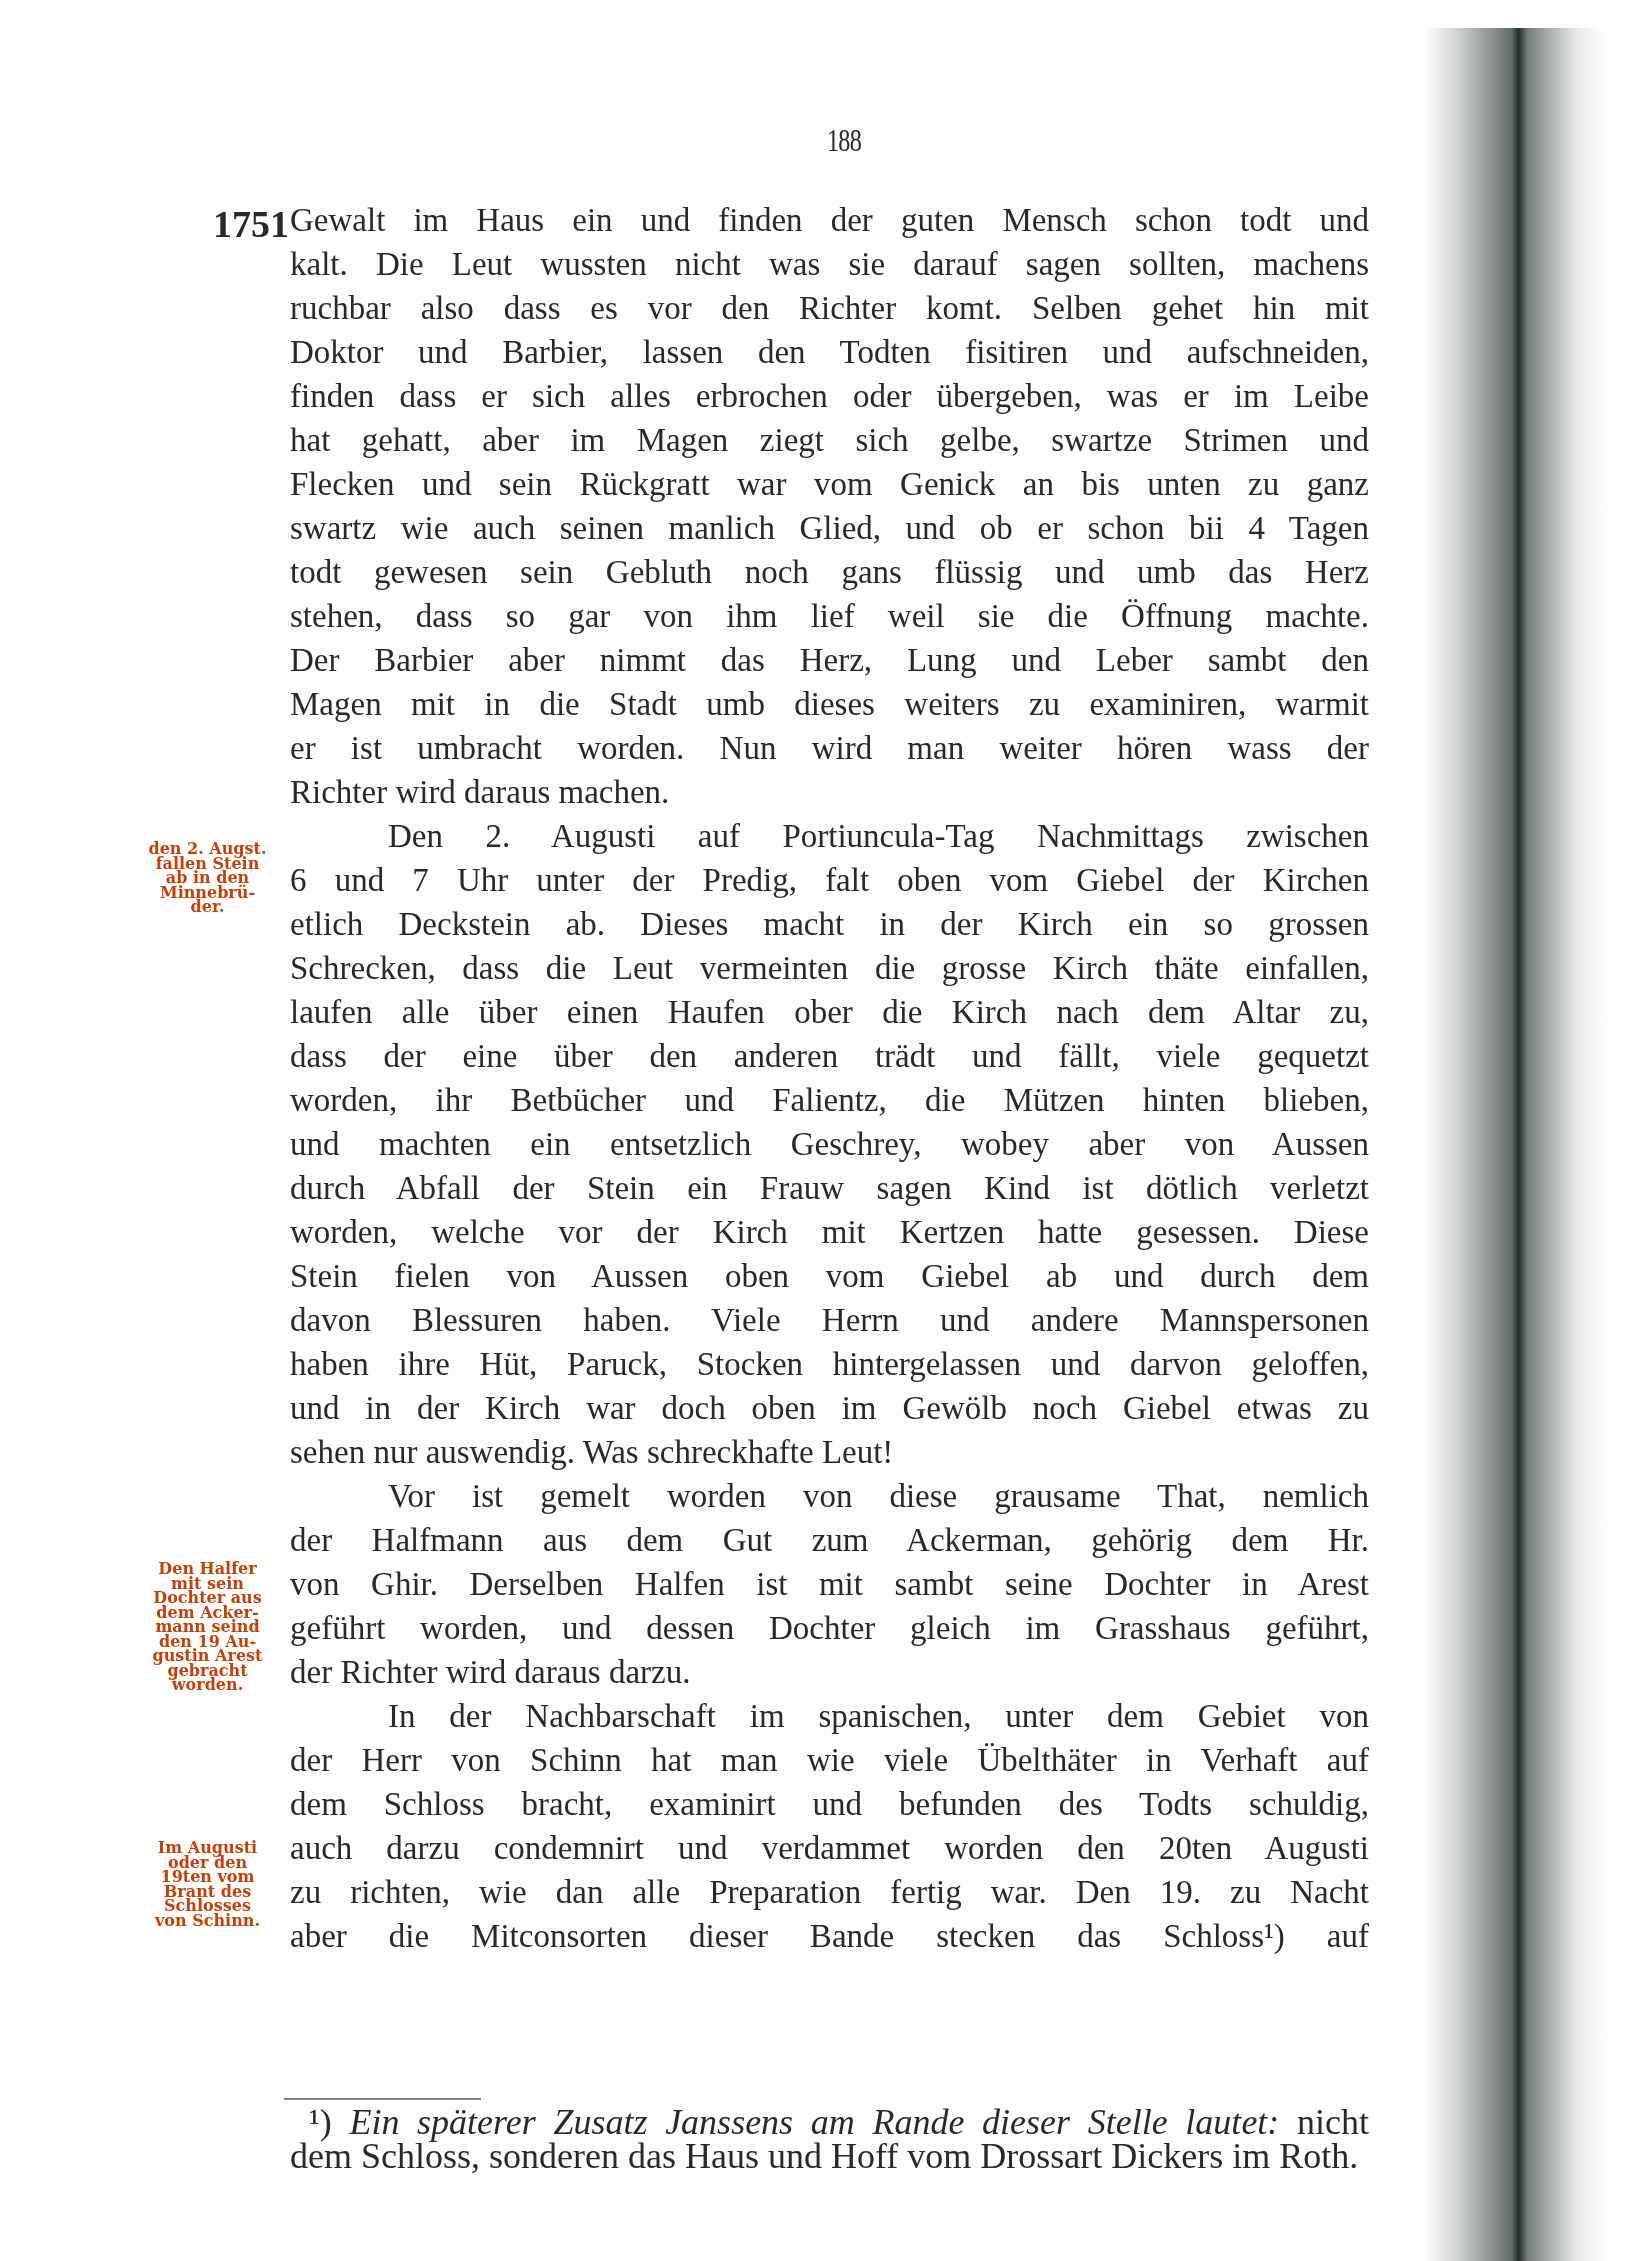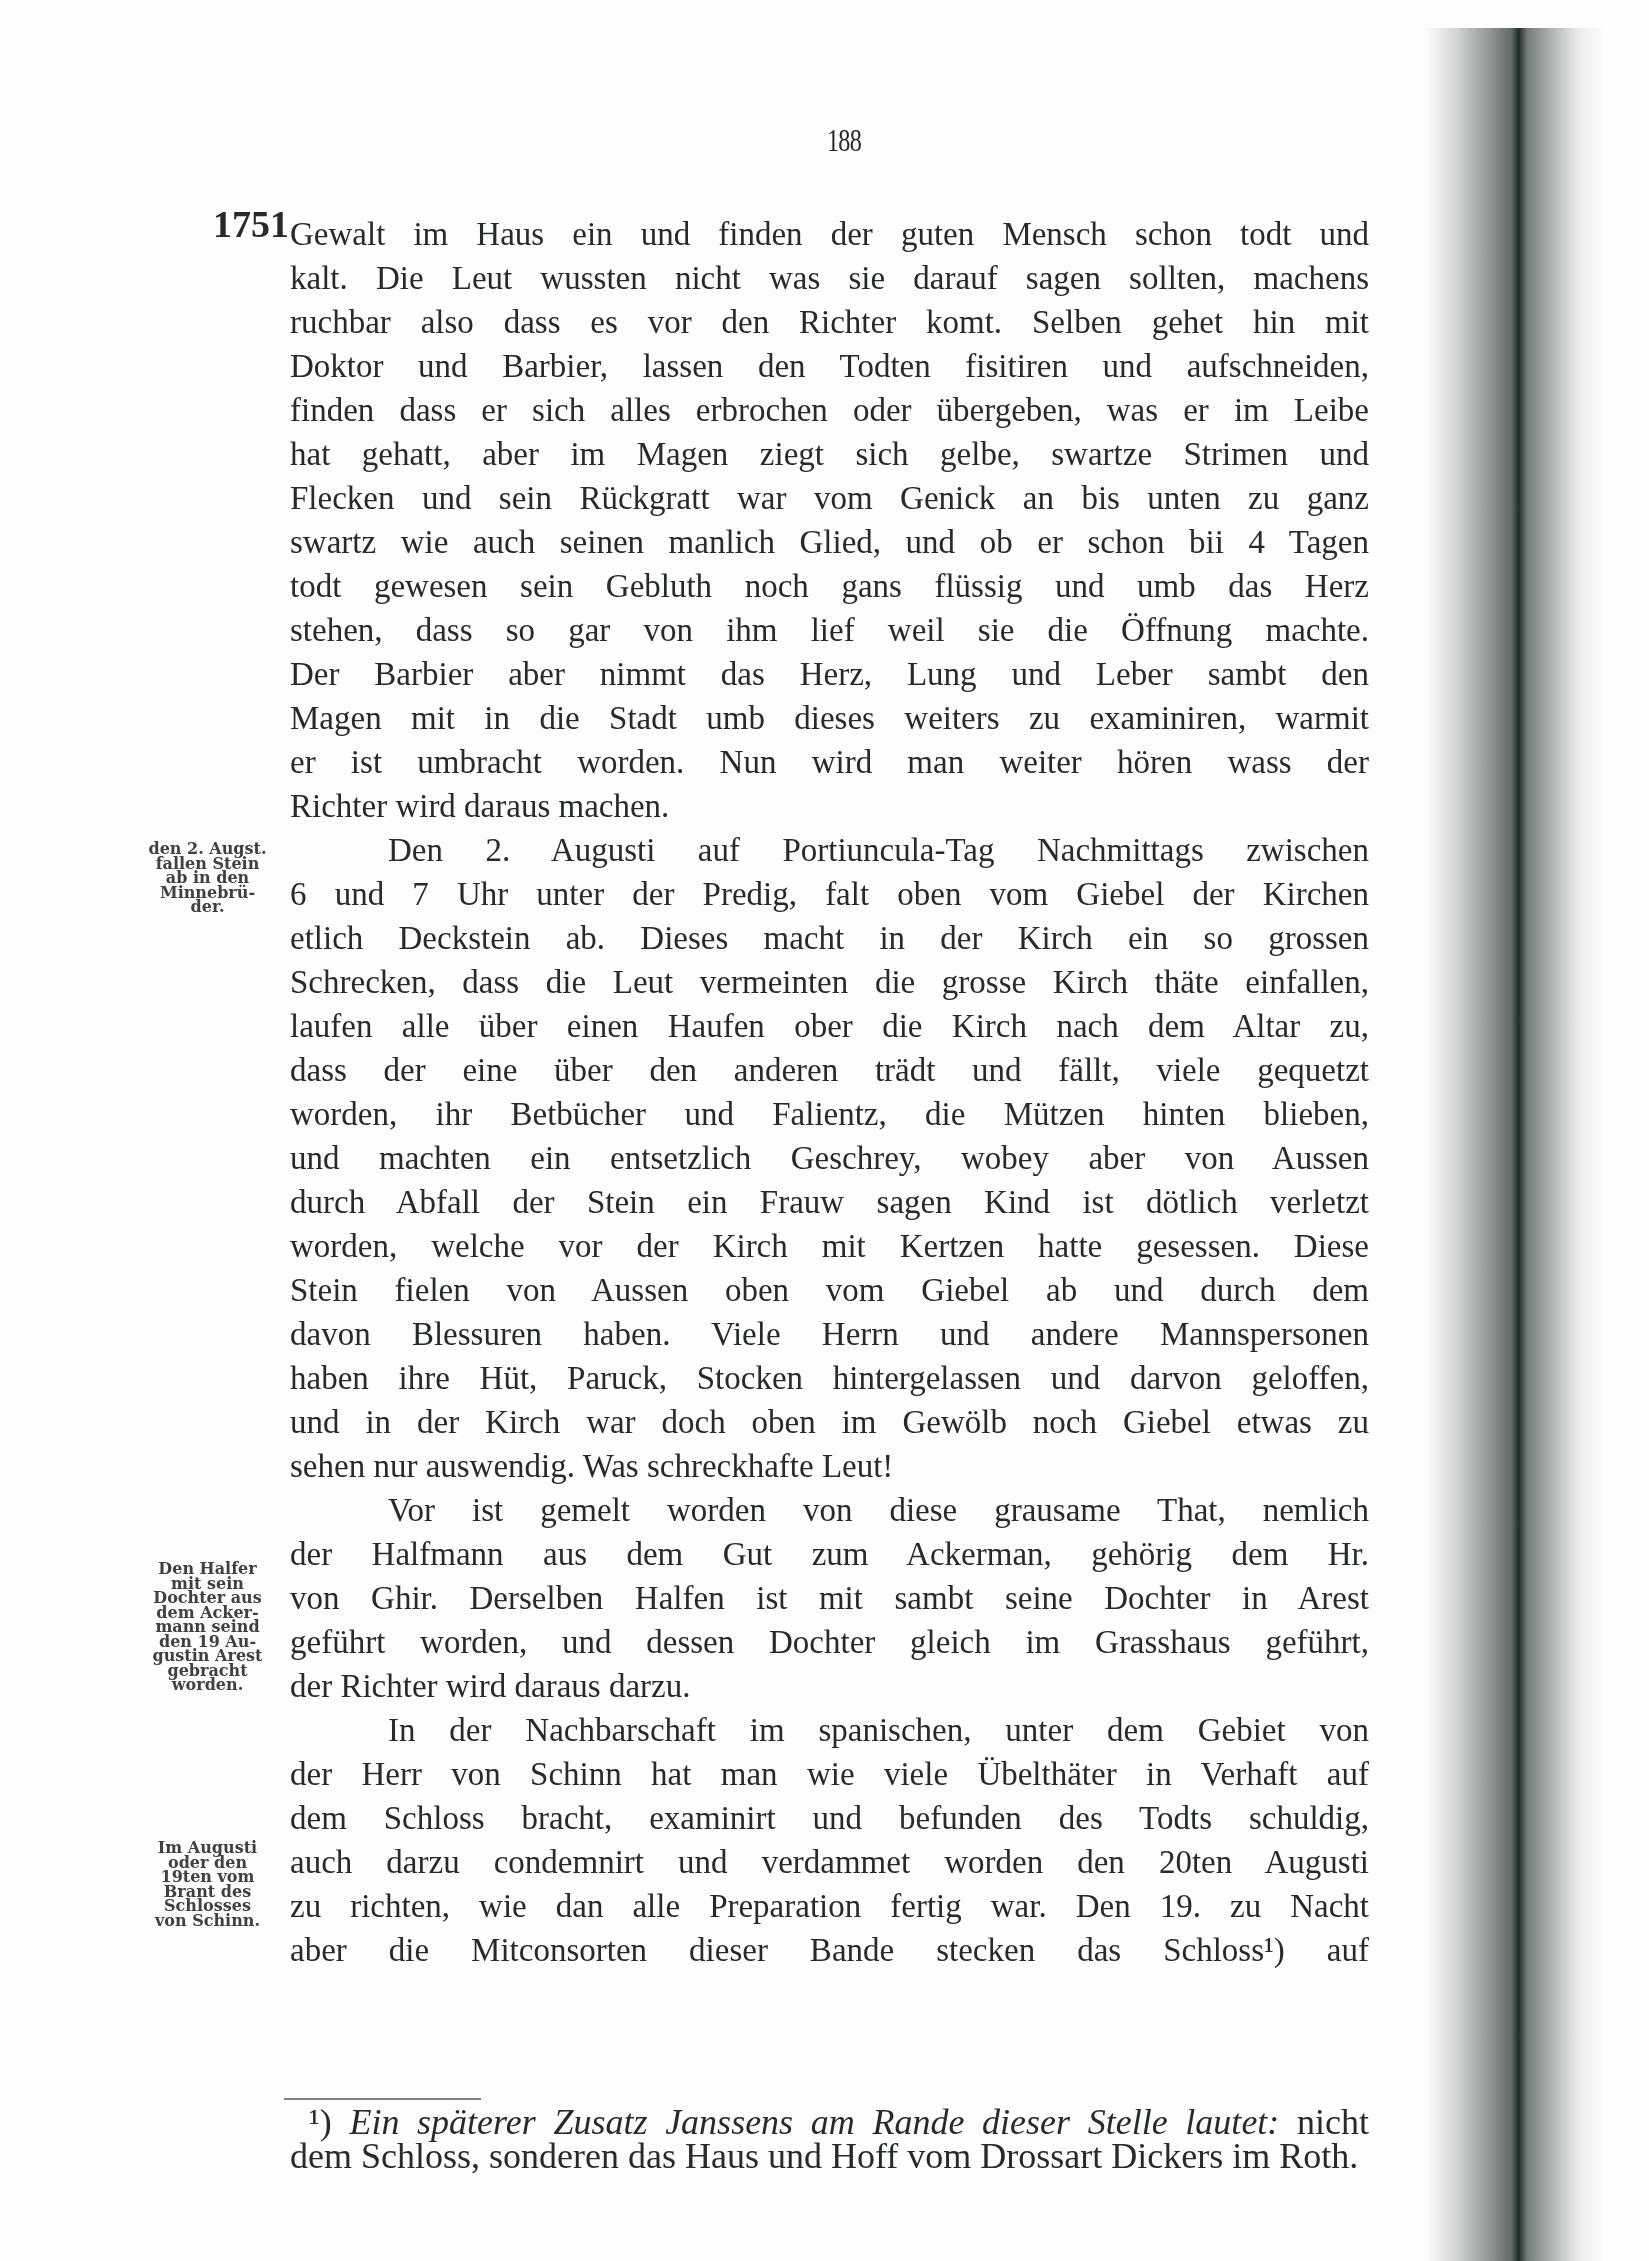--- a/index.html
+++ b/index.html
@@ -21,37 +21,37 @@
       rgba(110,120,116,0.5) 72%,
       rgba(170,178,175,0.25) 85%,
       rgba(255,255,255,0) 100%);
   }
   .page-number {
     position: absolute; top: 123px; left: 797px; width: 94px; text-align: center;
     font-family: "Liberation Serif", serif; font-size: 31px; letter-spacing: -0.9px;
     transform: scaleX(0.78);
   }
   .body-text {
-    position: absolute; left: 290px; top: 212px; width: 1079px;
+    position: absolute; left: 290px; top: 198px; width: 1079px;
     font-family: "Liberation Serif", serif;
     font-size: 33px; line-height: 44px;
     text-align: justify;
   }
   .para { margin: 0; text-indent: 0; }
   .line { display: block; text-align: justify; text-align-last: justify; white-space: nowrap; overflow: hidden; }
   .line.last { text-align-last: left; }
   .year {
     position: absolute; left: 213px; top: 202px;
     font-family: "Liberation Serif", serif; font-size: 38px; line-height: 44px; font-weight: bold;
   }
   .margin-note {
     position: absolute; left: 123px; width: 169px;
     font-family: "DejaVu Serif", serif; font-weight: bold;
     font-size: 16px; line-height: 14.5px; text-align: center;
-    color: #404040;
+    color: #c2410c;
   }
   .footnote-rule {
     position: absolute; left: 284px; top: 2098px; width: 197px; height: 1.9px;
     background: #7d8380;
   }
   .footnote {
     position: absolute; left: 290px; top: 2105px; width: 1079px;
     font-family: "Liberation Serif", serif; font-size: 36px; line-height: 34px;
   }
   .footnote .l1 { display: block; text-indent: 19px; text-align: justify; text-align-last: justify; white-space: nowrap; }

